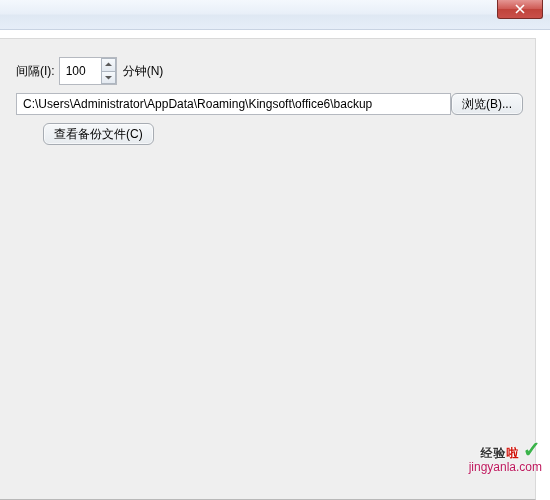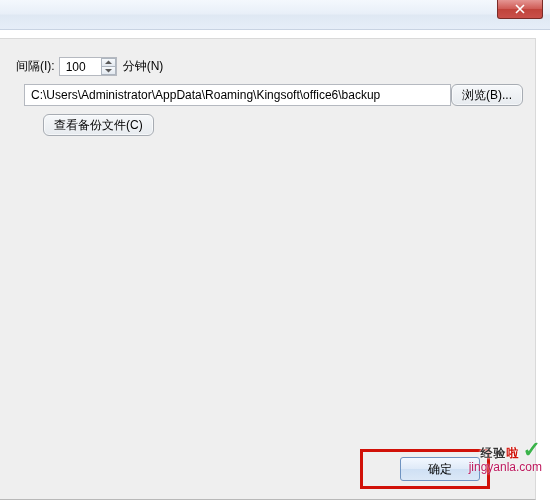--- a/index.html
+++ b/index.html
@@ -24,30 +24,30 @@
     position: absolute; left: 0; top: 38px; right: 14px; bottom: 0;
     background: #efefef;
     border: 1px solid #d9d9d9; border-left: none; border-bottom-color:#b8b8b8;
   }
   .inner { position: absolute; left: 0; top: 0; right: 0; bottom: 58px; padding: 18px 12px 0 0; }
 
   .row { display: flex; align-items: center; margin-bottom: 8px; }
   .row1 { padding-left: 16px; }
   .lbl { white-space: pre; }
 
-  .spin { position: relative; width: 58px; height: 19px; display: inline-flex; align-items:center; margin: 0 6px 0 4px;}
+  .spin { position: relative; width: 58px; height: 28px; display: inline-flex; align-items:center; margin: 0 6px 0 4px;}
   .spin input {
     width: 100%; height: 100%; border: 1px solid #b5b9c0; background: #fff; padding: 0 16px 0 6px;
   }
   .spin .spbtns { position: absolute; right: 1px; top: 1px; bottom: 1px; width: 15px; display:flex; flex-direction:column;}
   .sp { flex:1; border:1px solid #aeb6c0; background: linear-gradient(#f6f9fc,#e3e9f0); display:flex; align-items:center; justify-content:center;}
   .sp + .sp { border-top:none; }
   .sp svg { width:7px; height:5px; display:block; }
 
-  .path-row { padding-left: 24px; }
+  .path-row { padding-left: 16px; }
   .path {
     flex: 1; height: 22px; border: 1px solid #b5b9c0; background: #fff; padding: 2px 6px; line-height:16px;
     font-family: Tahoma, sans-serif;
   }
   .btn {
     height: 22px; padding: 0 10px; border: 1px solid #a7acb3;
     background: linear-gradient(#f6f8fa,#e7ebef); border-radius: 6px; cursor: default;
     display: inline-flex; align-items: center; justify-content: center; min-width: 70px;
     box-shadow: inset 0 0 0 1px rgba(255,255,255,.6);
   }
@@ -110,26 +110,20 @@
       <input class="path" type="text" value="C:\Users\Administrator\AppData\Roaming\Kingsoft\office6\backup" style="">
       <button class="btn">浏览(B)...</button>
     </div>
 
     <div class="row row3">
       <button class="btn" style="min-width:96px">查看备份文件(C)</button>
     </div>
 
   </div>
 
-  <div class="footer">
-    <div class="ok-btn">
-      <span>确定</span>
-    </div>
-    <div class="red-box"></div>
-  </div>
 </div>
 
 <div class="wm">
   <div class="line1">
     <span>经验</span><span class="accent">啦</span><span class="chk">✓</span>
   </div>
   <div class="line2">jingyanla.com</div>
 </div>
 
 </body></html>

